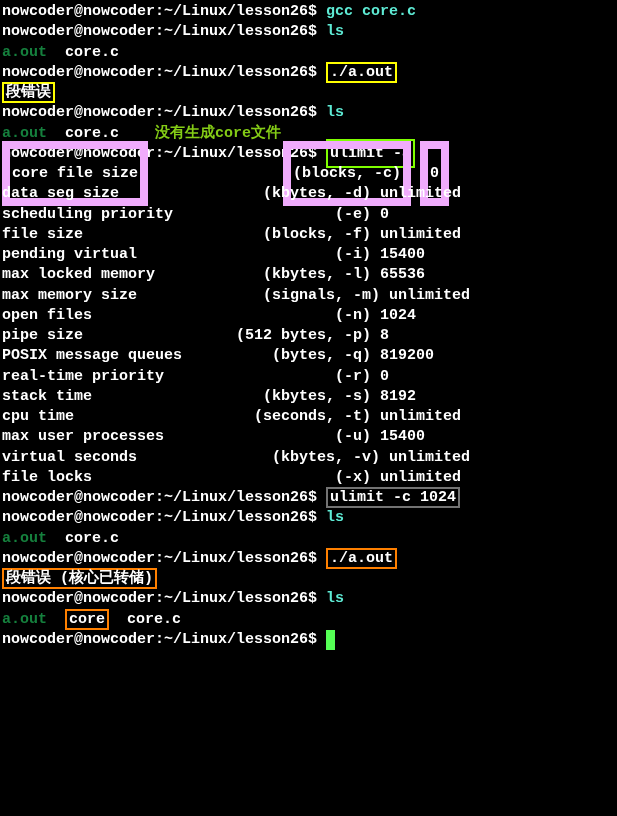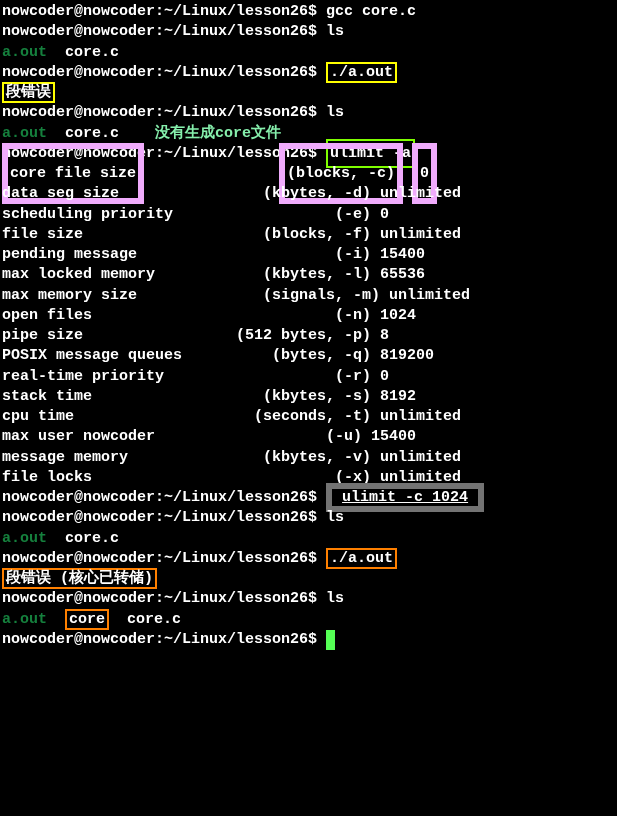--- a/index.html
+++ b/index.html
@@ -14,44 +14,43 @@
     font-weight: bold;
   }
   .line {
     white-space: pre;
   }
   .prompt {
     color: #ffffff;
     text-align: center;
   }
   .cmd {
-    color: #ffffff;
+    color: #5eead4;
   }
   .bright-green {
     color: #15803d;
   }
   .red-text {
-    color: #86efac;
+    color: #84cc16;
   }
   .box-yellow {
     border: 2px solid #ffff00;
     padding: 0 2px;
   }
   .box-cyan {
-    border: 6px solid #f0abfc;
+    border: 8px solid #f0abfc;
     padding: 16px 2px;
   }
   .box-limegreen {
     border: 2px solid #7fff00;
     padding: 4px 2px;
   }
   .box-red {
-    border: 6px solid #737373;
-    padding: 0 10px;
-    text-decoration: underline;
+    border: 2px solid #737373;
+    padding: 0 2px;
   }
   .box-orange {
     border: 2px solid #ff8000;
     padding: 0 2px;
   }
   .cursor {
     background: #55ff55;
     color: #55ff55;
     display: inline-block;
     width: 9px;
@@ -67,31 +66,31 @@
 <div class="line"><span class="box-yellow">段错误</span></div>
 <div class="line"><span class="prompt">nowcoder@nowcoder:~/Linux/lesson26$ </span><span class="cmd">ls</span></div>
 <div class="line"><span class="bright-green">a.out</span>  <span>core.c</span>    <span class="red-text">没有生成core文件</span></div>
 <div class="line"><span class="prompt">nowcoder@nowcoder:~/Linux/lesson26$ </span><span class="box-limegreen">ulimit -a</span></div>
 
 <div id="ulimit-table">
     <div class="line"><span class="box-cyan">core file size</span>               <span class="box-cyan">(blocks, -c)</span> <span class="box-cyan">0</span></div>
     <div class="line"><span>data seg size</span>                <span>(kbytes, -d)</span> <span>unlimited</span></div>
     <div class="line"><span>scheduling priority</span>                  <span>(-e)</span> <span>0</span></div>
     <div class="line"><span>file size</span>                    <span>(blocks, -f)</span> <span>unlimited</span></div>
-    <div class="line"><span>pending message</span>                      <span>(-i)</span> <span>15400</span></div>
+    <div class="line"><span>pending virtual</span>                      <span>(-i)</span> <span>15400</span></div>
     <div class="line"><span>max locked memory</span>            <span>(kbytes, -l)</span> <span>65536</span></div>
     <div class="line"><span>max memory size</span>              <span>(signals, -m)</span> <span>unlimited</span></div>
     <div class="line"><span>open files</span>                           <span>(-n)</span> <span>1024</span></div>
     <div class="line"><span>pipe size</span>                 <span>(512 bytes, -p)</span> <span>8</span></div>
     <div class="line"><span>POSIX message queues</span>          <span>(bytes, -q)</span> <span>819200</span></div>
     <div class="line"><span>real-time priority</span>                   <span>(-r)</span> <span>0</span></div>
     <div class="line"><span>stack time</span>                   <span>(kbytes, -s)</span> <span>8192</span></div>
     <div class="line"><span>cpu time</span>                    <span>(seconds, -t)</span> <span>unlimited</span></div>
-    <div class="line"><span>max user nowcoder</span>                   <span>(-u)</span> <span>15400</span></div>
-    <div class="line"><span>message memory</span>               <span>(kbytes, -v)</span> <span>unlimited</span></div>
+    <div class="line"><span>max user processes</span>                   <span>(-u)</span> <span>15400</span></div>
+    <div class="line"><span>virtual seconds</span>               <span>(kbytes, -v)</span> <span>unlimited</span></div>
     <div class="line"><span>file locks</span>                           <span>(-x)</span> <span>unlimited</span></div>
   </div>
 
 <div class="line"><span class="prompt">nowcoder@nowcoder:~/Linux/lesson26$ </span><span class="box-red">ulimit -c 1024</span></div>
 <div class="line"><span class="prompt">nowcoder@nowcoder:~/Linux/lesson26$ </span><span class="cmd">ls</span></div>
 <div class="line"><span class="bright-green">a.out</span>  <span>core.c</span></div>
 <div class="line"><span class="prompt">nowcoder@nowcoder:~/Linux/lesson26$ </span><span class="box-orange">./a.out</span></div>
 <div class="line"><span class="box-orange">段错误 (核心已转储)</span></div>
 <div class="line"><span class="prompt">nowcoder@nowcoder:~/Linux/lesson26$ </span><span class="cmd">ls</span></div>
 <div class="line"><span class="bright-green">a.out</span>  <span class="box-orange">core</span>  <span>core.c</span></div>

